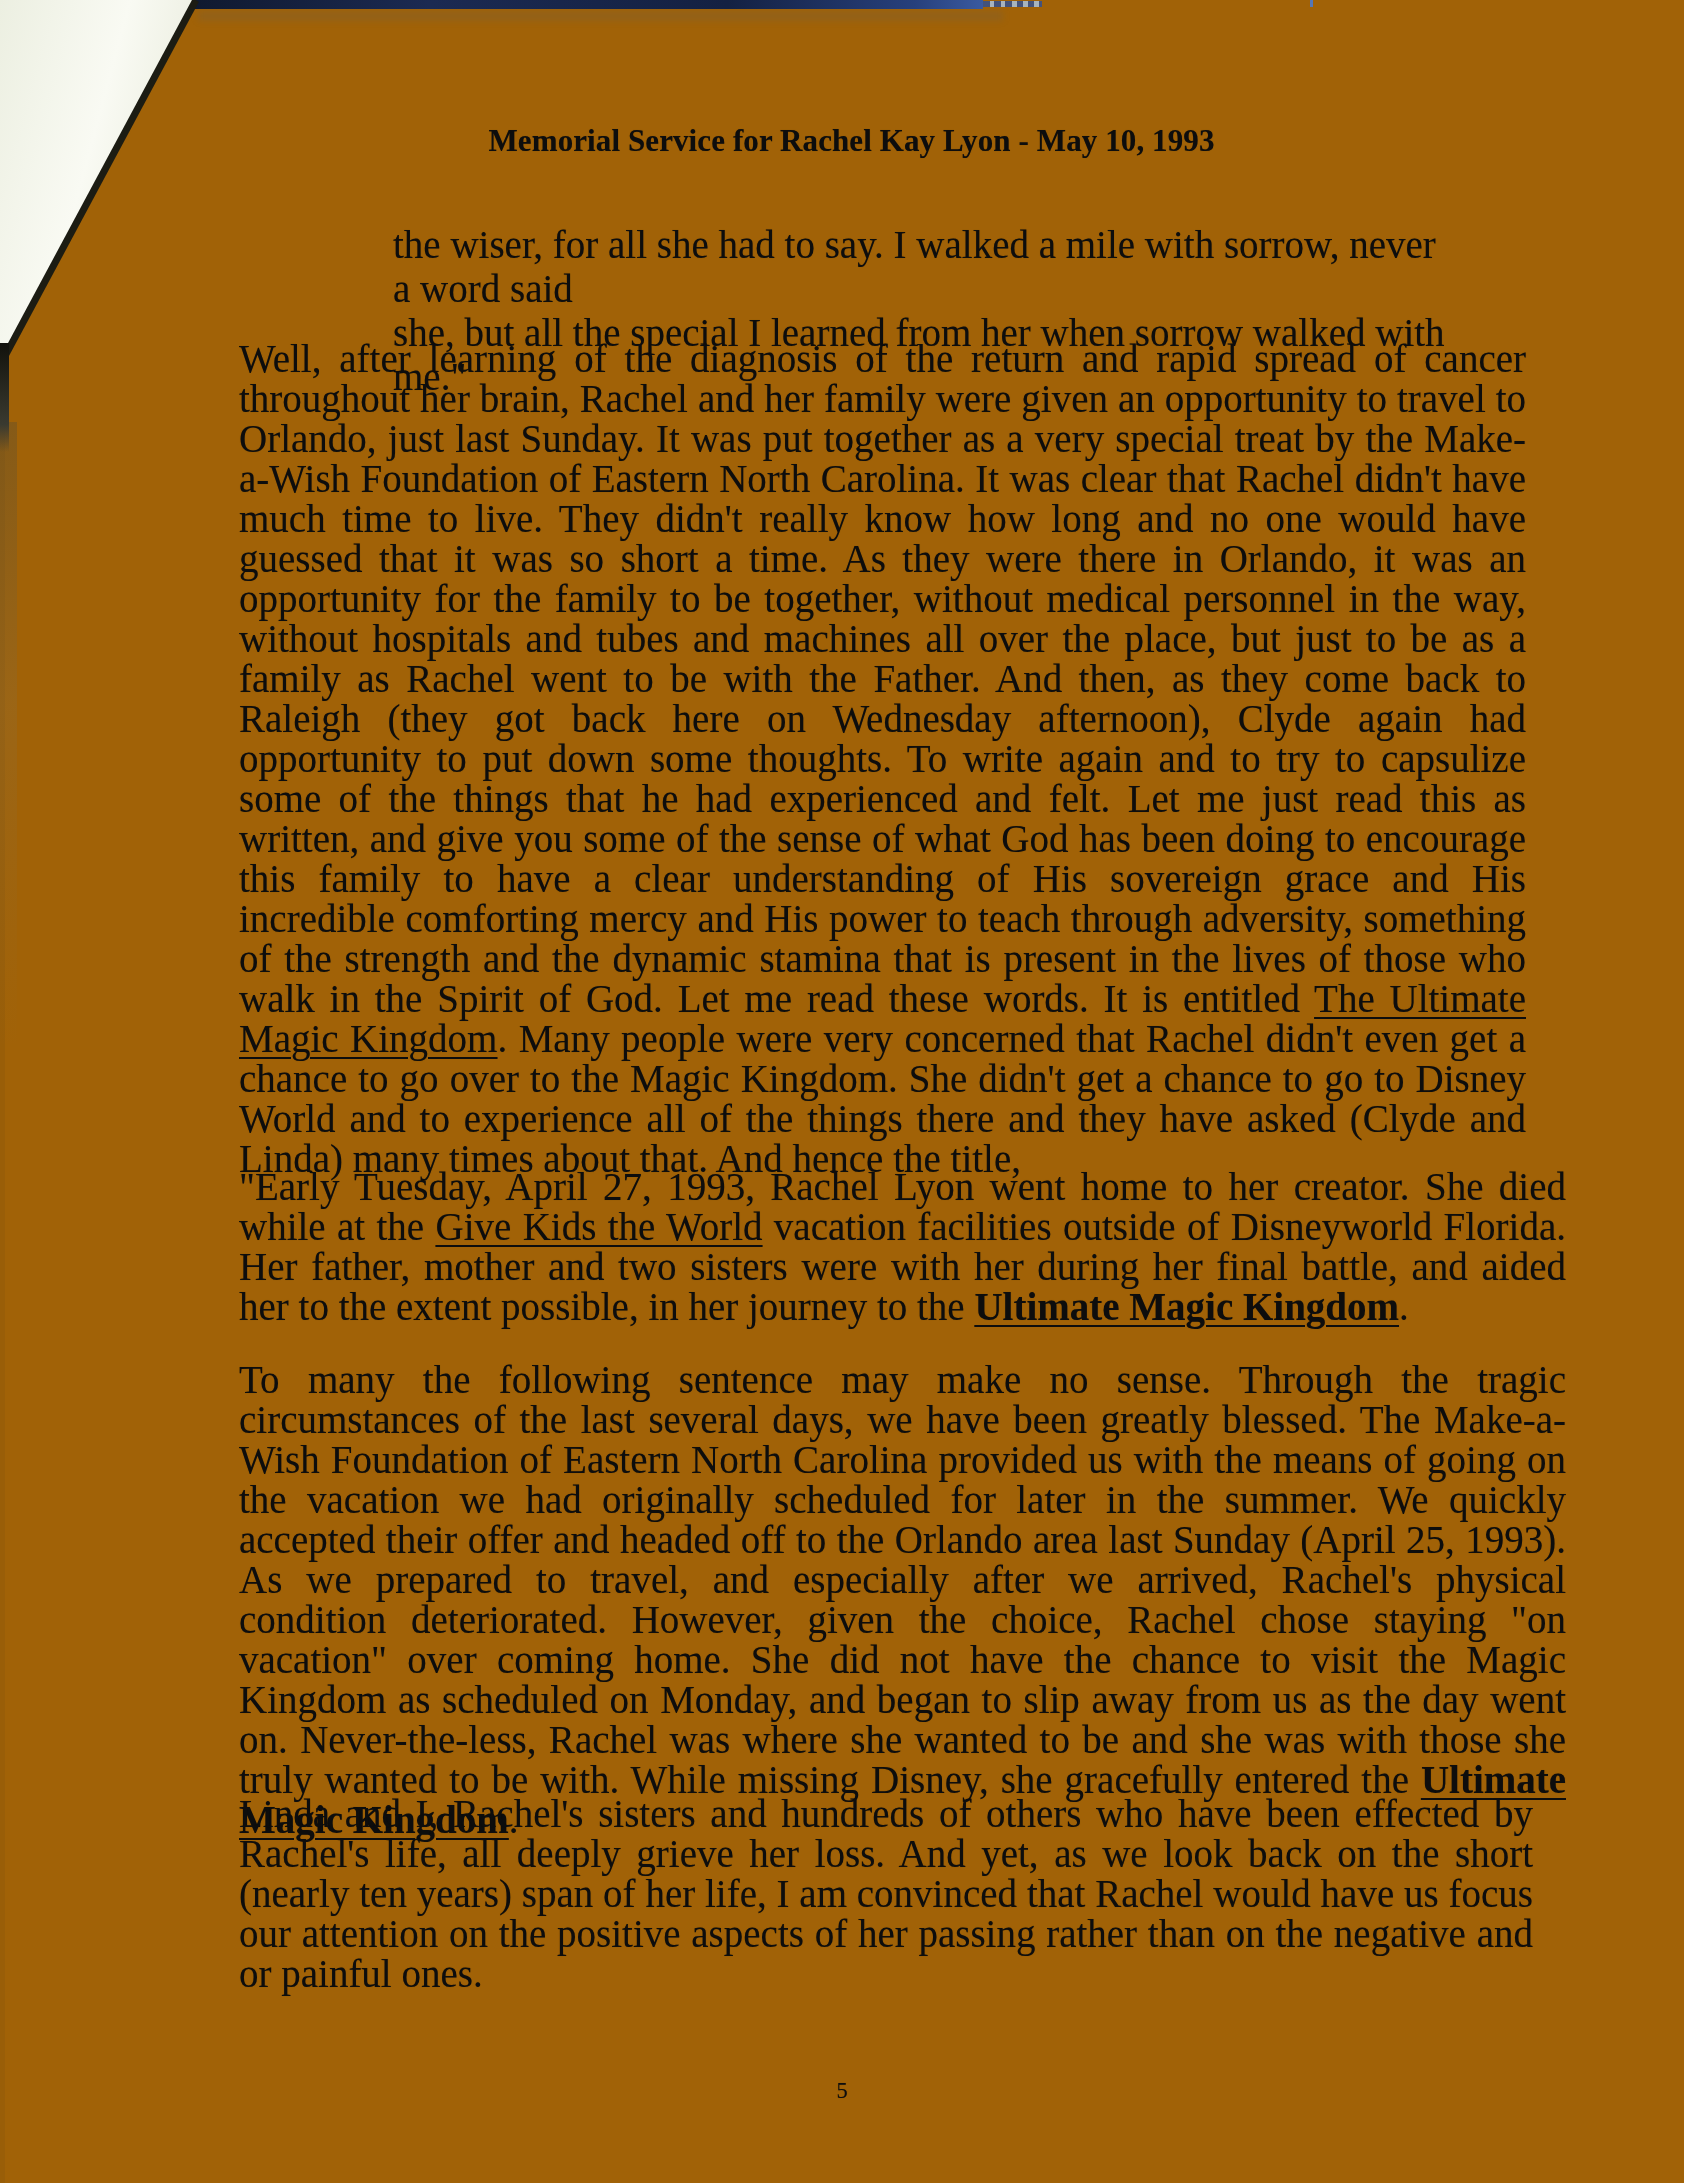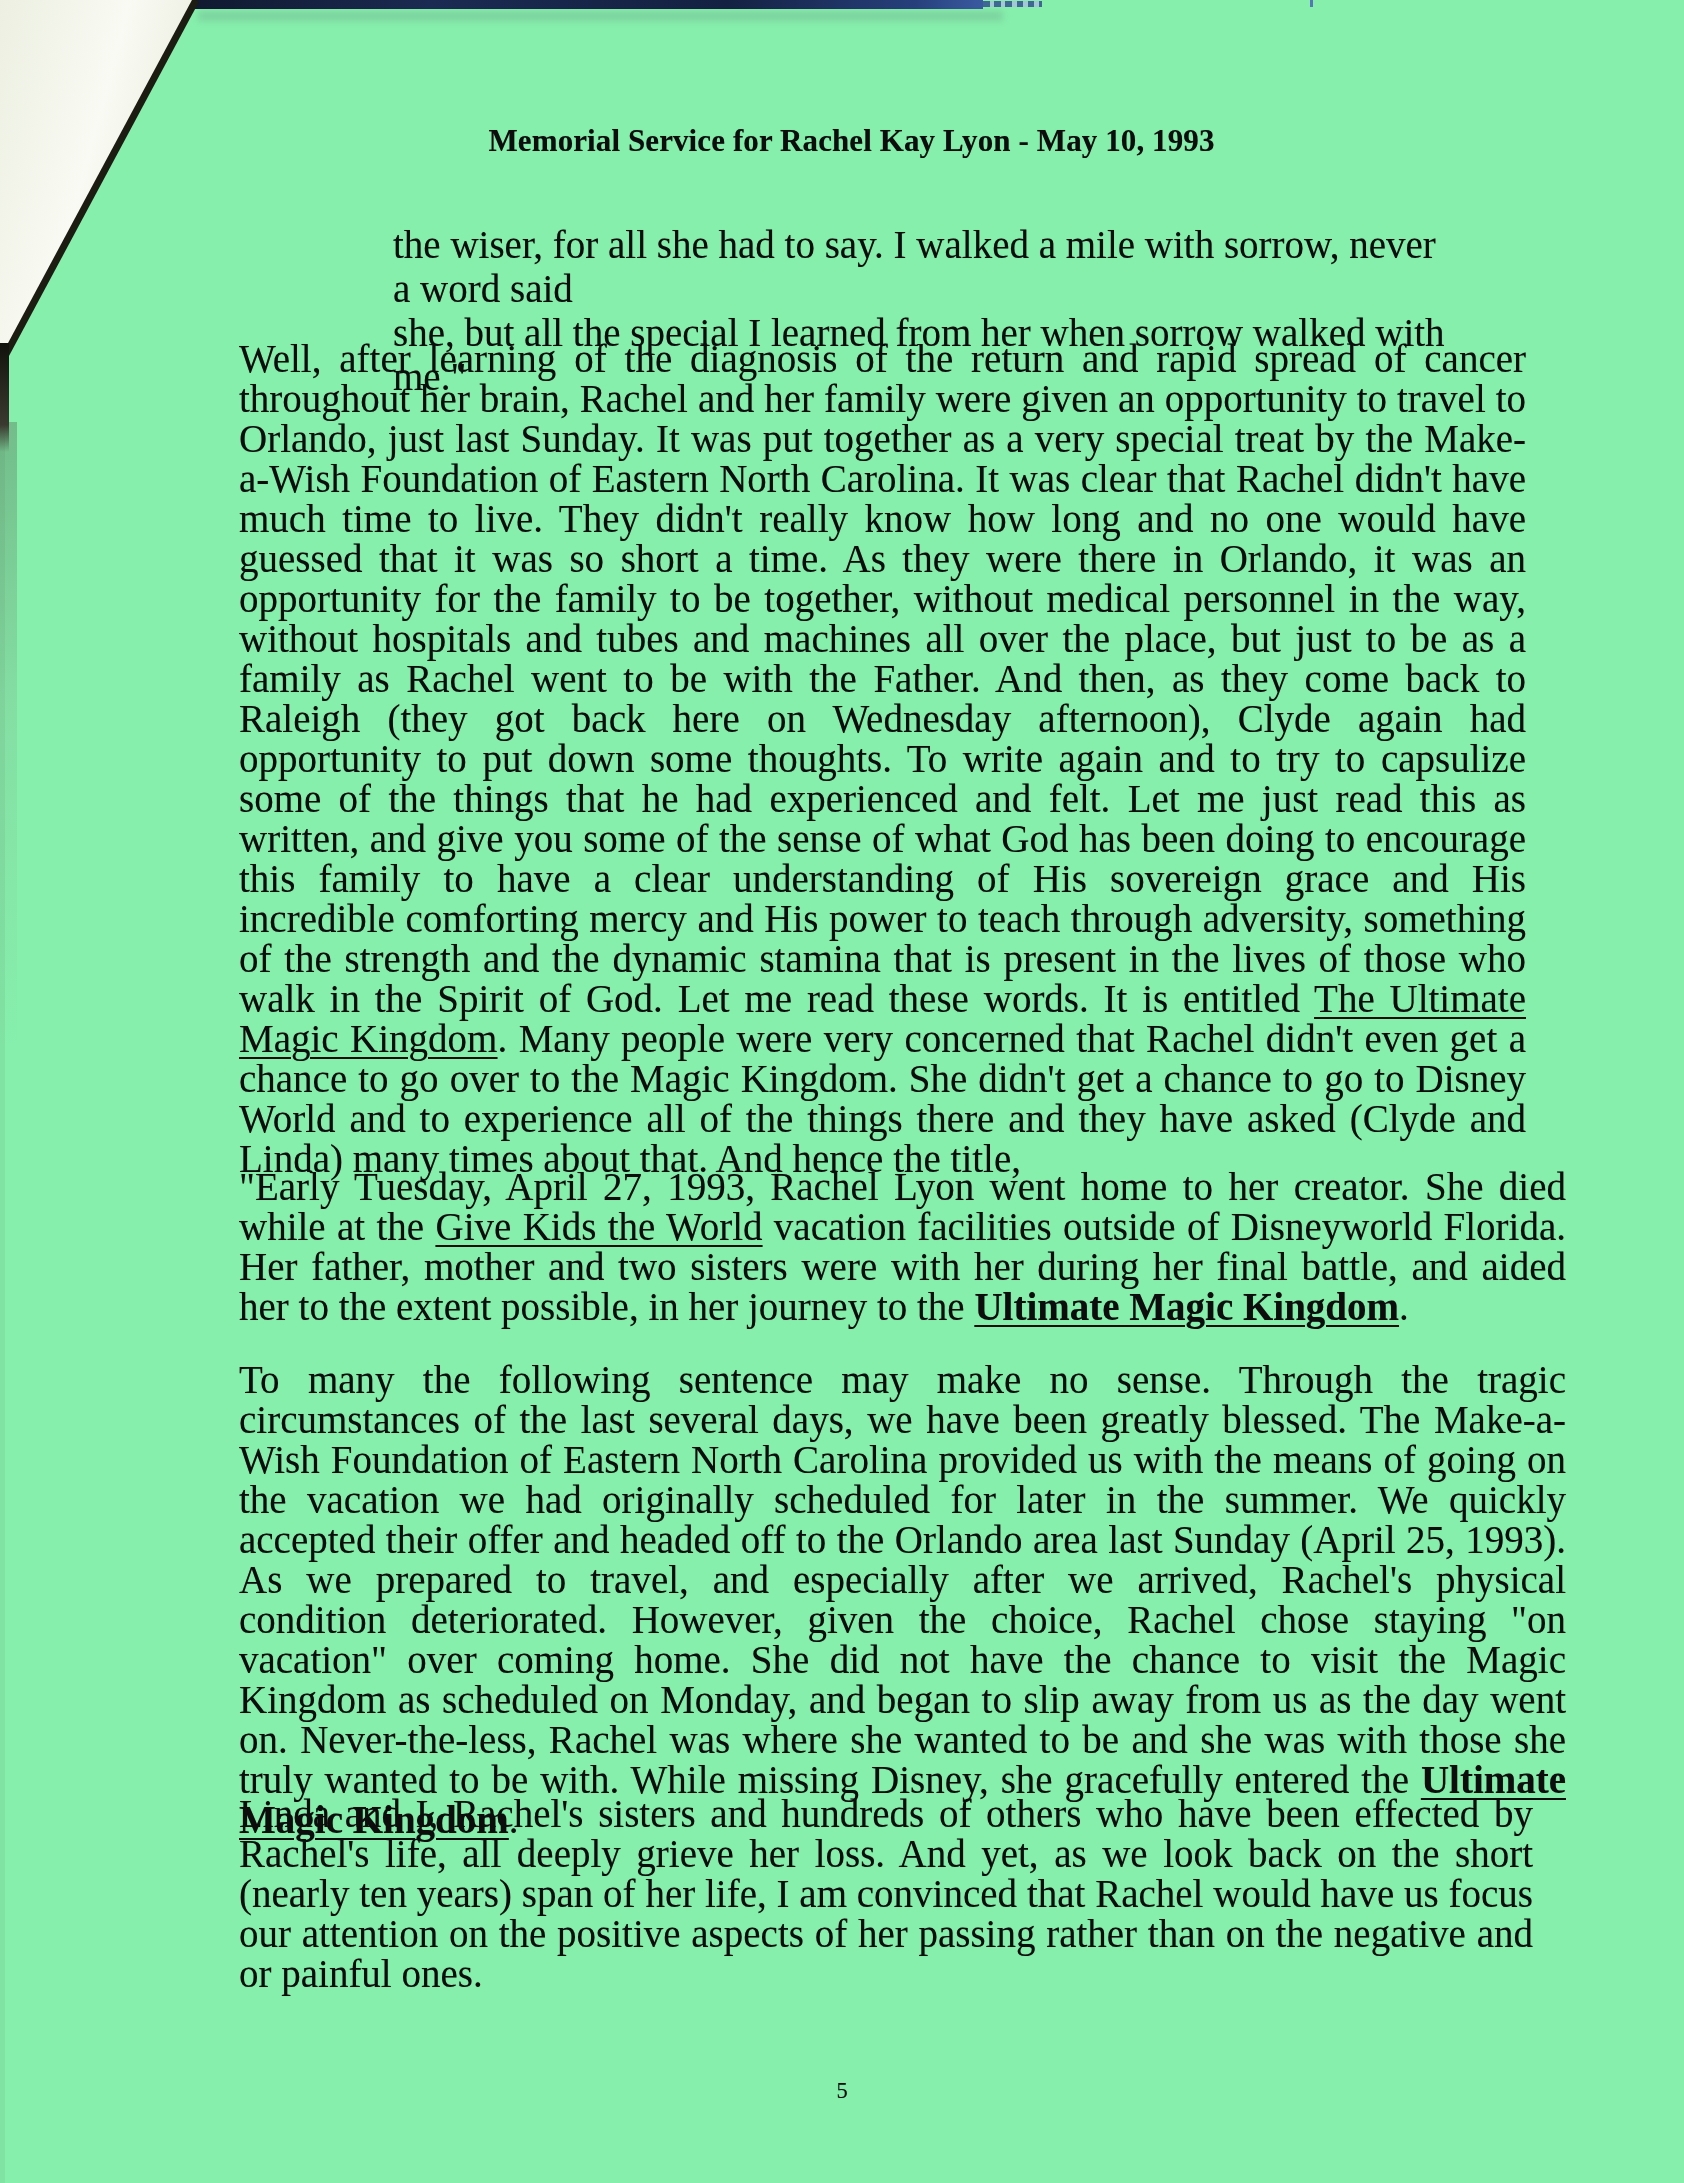--- a/index.html
+++ b/index.html
@@ -4,21 +4,21 @@
 <style>
   html, body {
     margin: 0;
     padding: 0;
     background: #e8e8e8;
   }
   .sheet {
     position: relative;
     width: 1684px;
     height: 2183px;
-    background: #86efac;
+    background: #a16207;
     overflow: hidden;
     font-family: "Liberation Serif", "DejaVu Serif", serif;
     color: #0d0d0d;
   }
   
   .top-edge-bar {
     position: absolute;
     left: 132px; top: 0;
     width: 851px; height: 8.6px;
     background: linear-gradient(90deg, #0d1526, #1b2a52 35%, #142142 70%, #27407c 92%, #3a5aa0);

